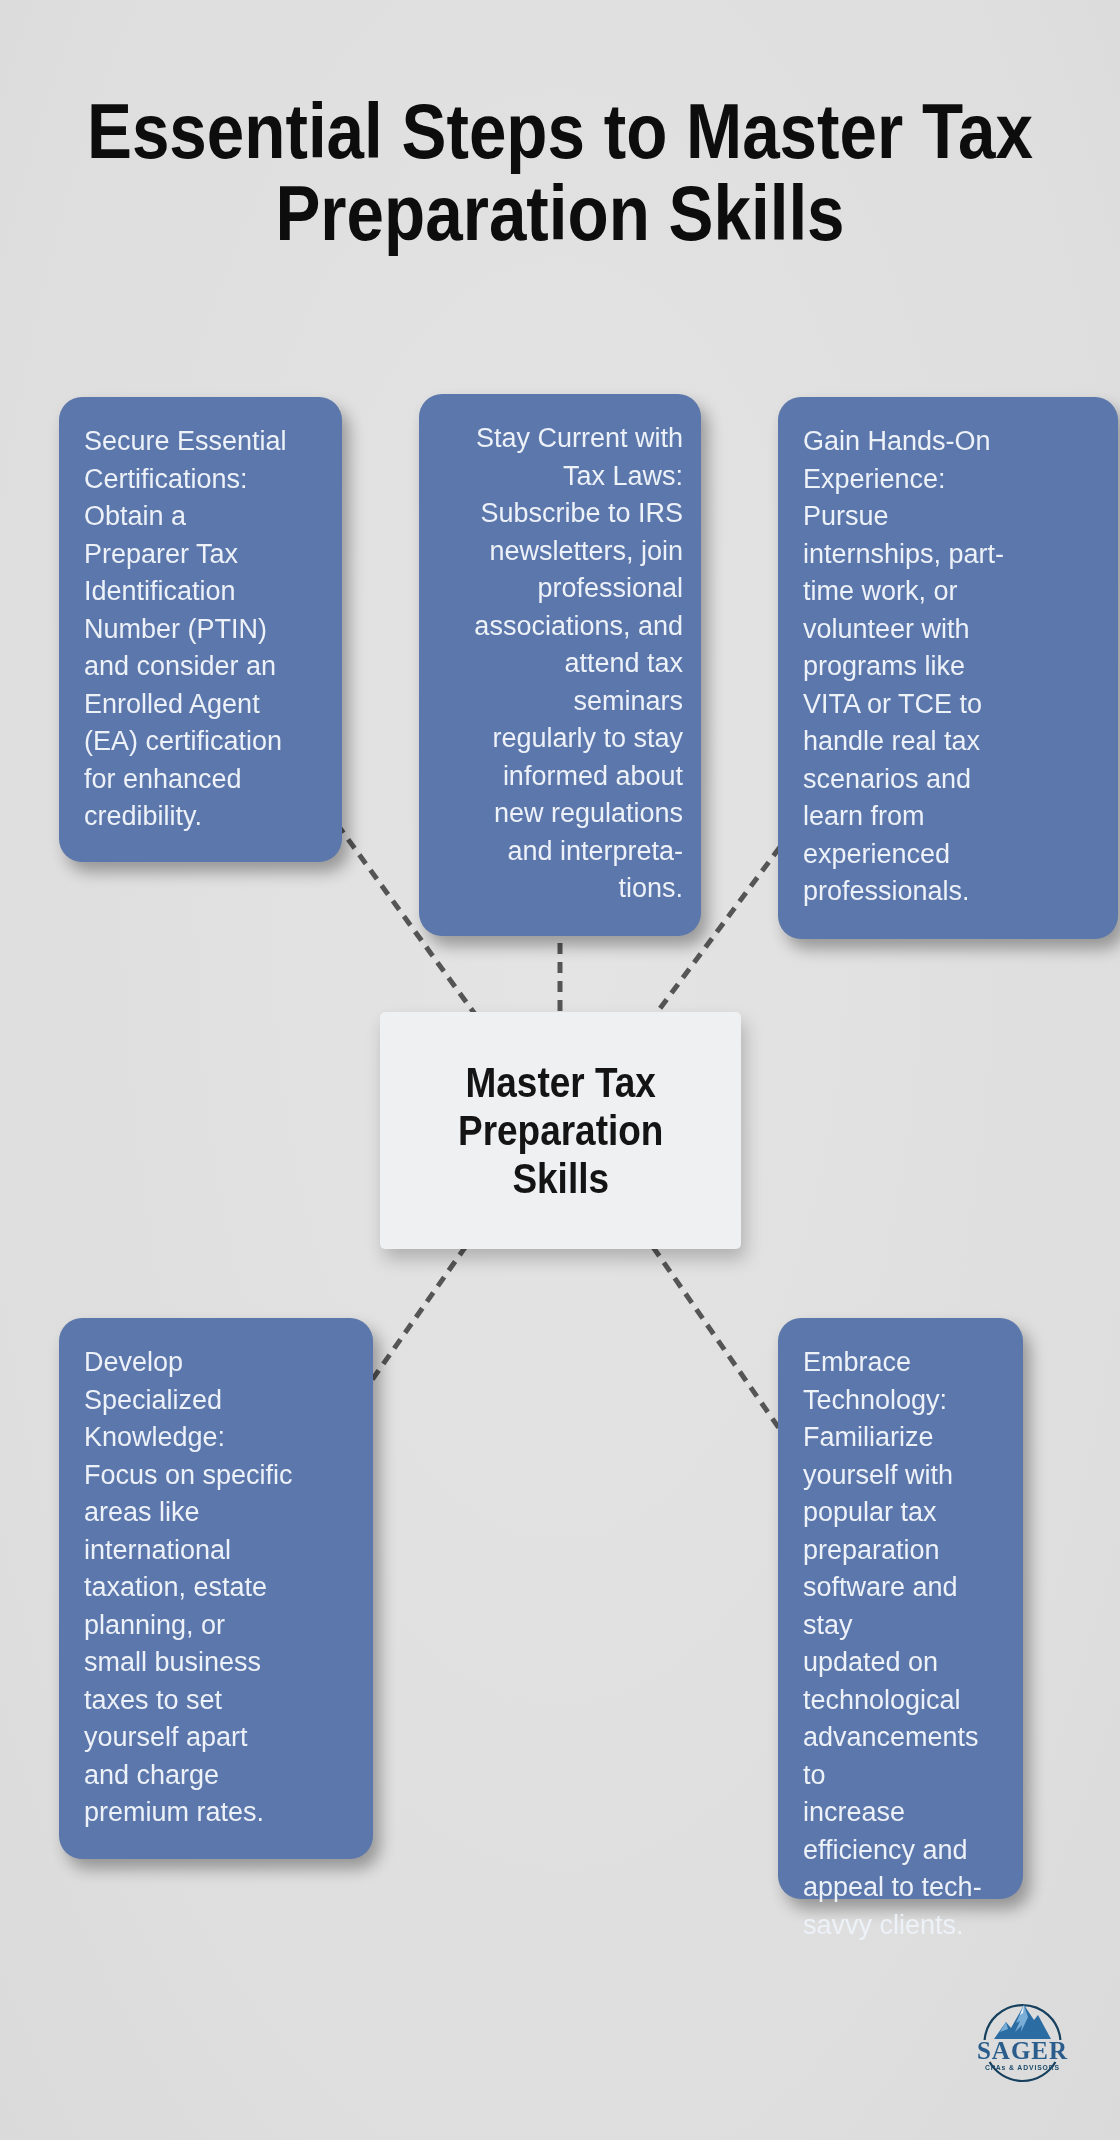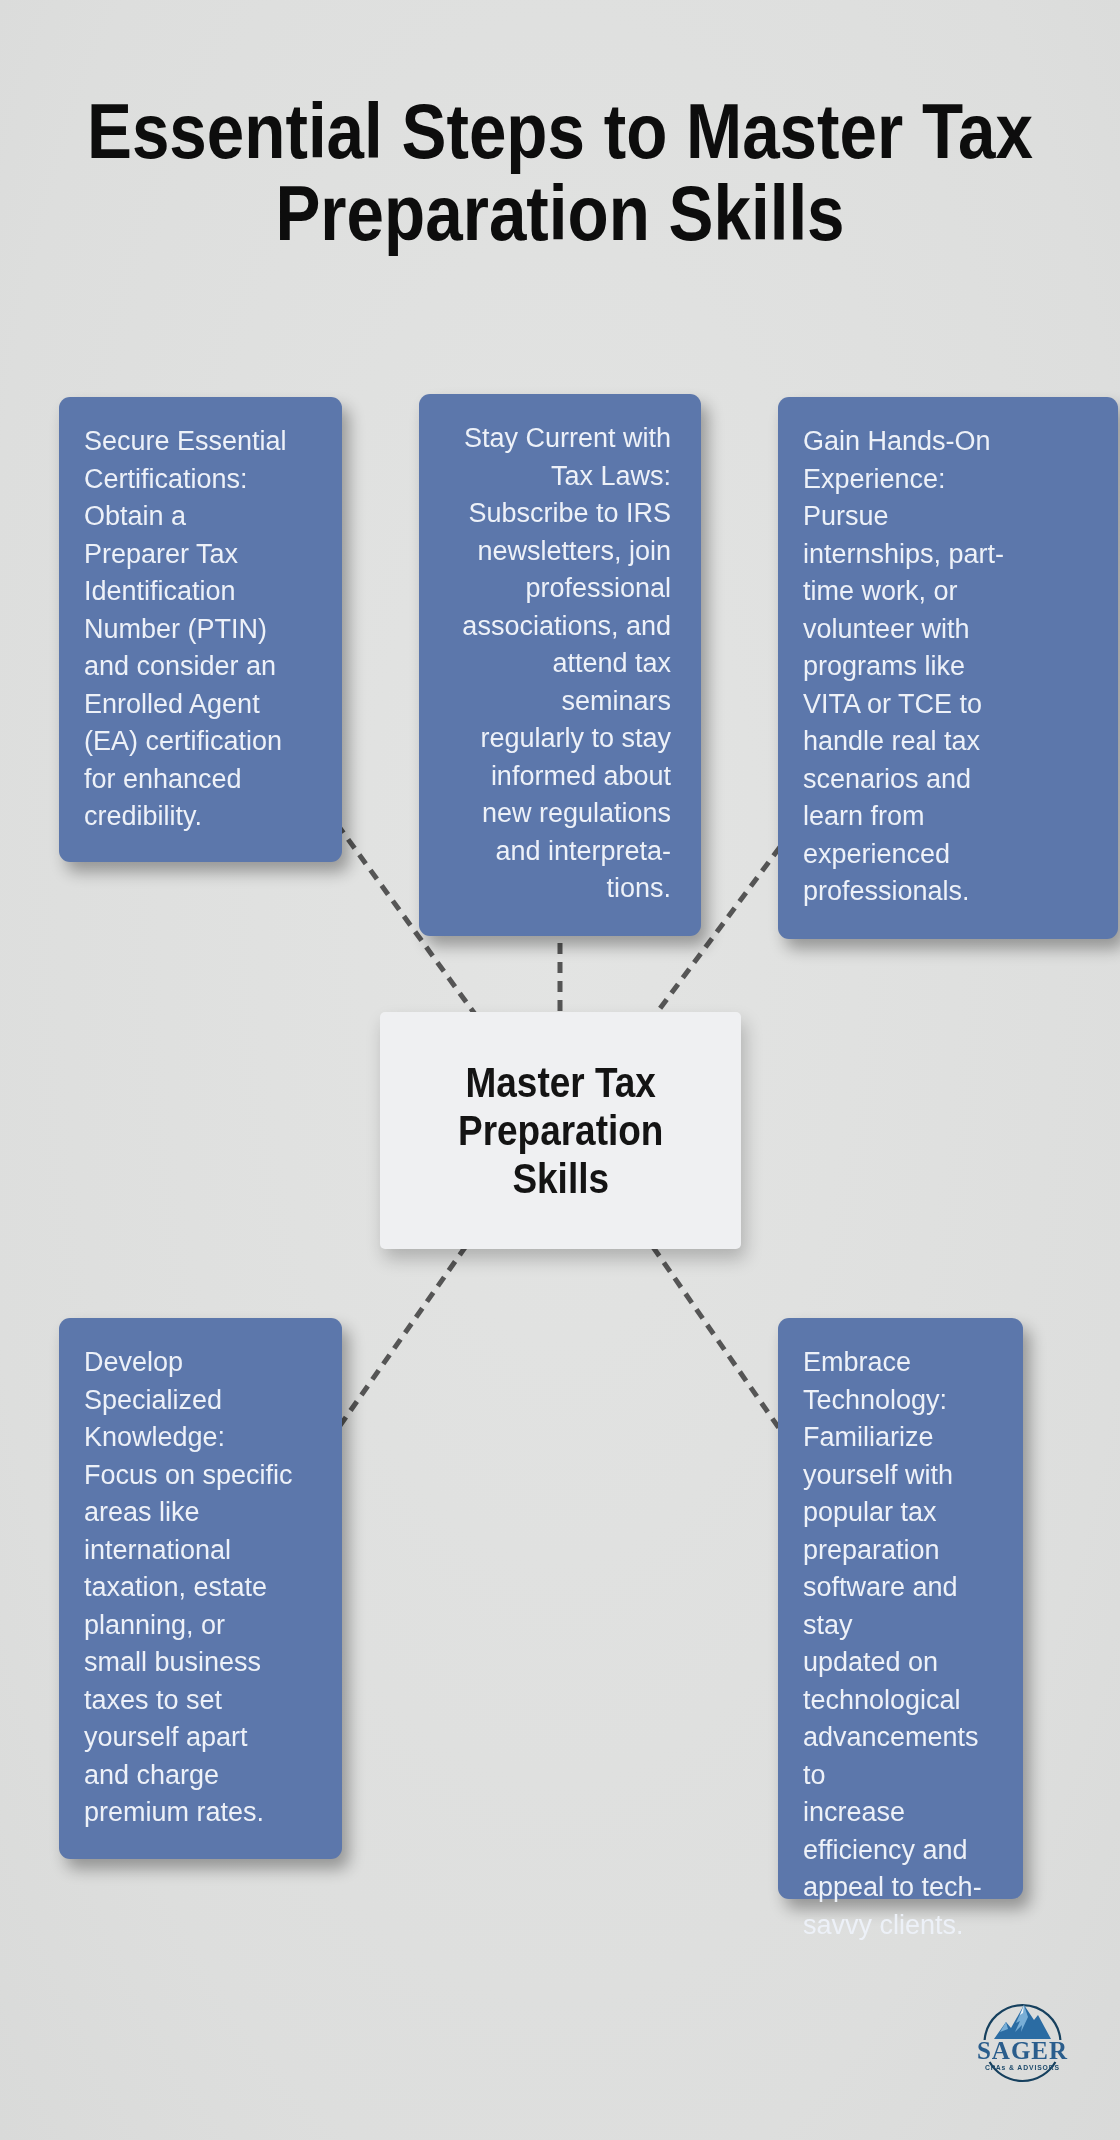--- a/index.html
+++ b/index.html
@@ -25,34 +25,34 @@
   }
   .title-line { transform: scaleX(0.875); transform-origin: 50% 50%; white-space: nowrap; }
 
   
   .connectors { position: absolute; top: 0; left: 0; z-index: 1; }
 
   
   .node {
     position: absolute;
     background: #5c77ab;
-    border-radius: 11px;
+    border-radius: 23px;
     color: #edf1f8;
     font-size: 27px;
     line-height: 37.5px;
-    padding: 26px 30px 24px 25px;
+    padding: 26px 18px 24px 25px;
     box-sizing: border-box;
     white-space: pre-line;
     box-shadow: 7px 10px 16px rgba(0,0,0,0.33);
     z-index: 2;
   }
   .n1 { left: 59px;  top: 397px;  width: 283px; height: 465px; }
   .n2 { left: 419px; top: 394px;  width: 282px; height: 542px; text-align: right; }
   .n3 { left: 778px; top: 397px;  width: 340px; height: 542px; }
-  .n4 { left: 59px;  top: 1318px; width: 283px; height: 541px; }
+  .n4 { left: 59px;  top: 1318px; width: 314px; height: 541px; }
   .n5 { left: 778px; top: 1318px; width: 245px; height: 581px; }
 
   
   .center-node {
     position: absolute;
     left: 380px; top: 1012px;
     width: 361px; height: 237px;
     background: #eff0f2;
     border-radius: 5px;
     box-shadow: 4px 10px 18px rgba(0,0,0,0.22);

